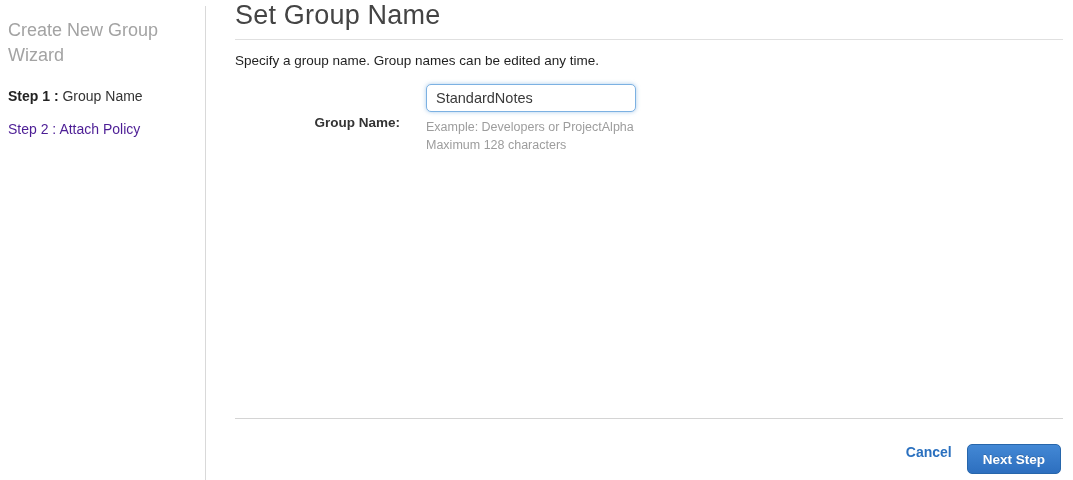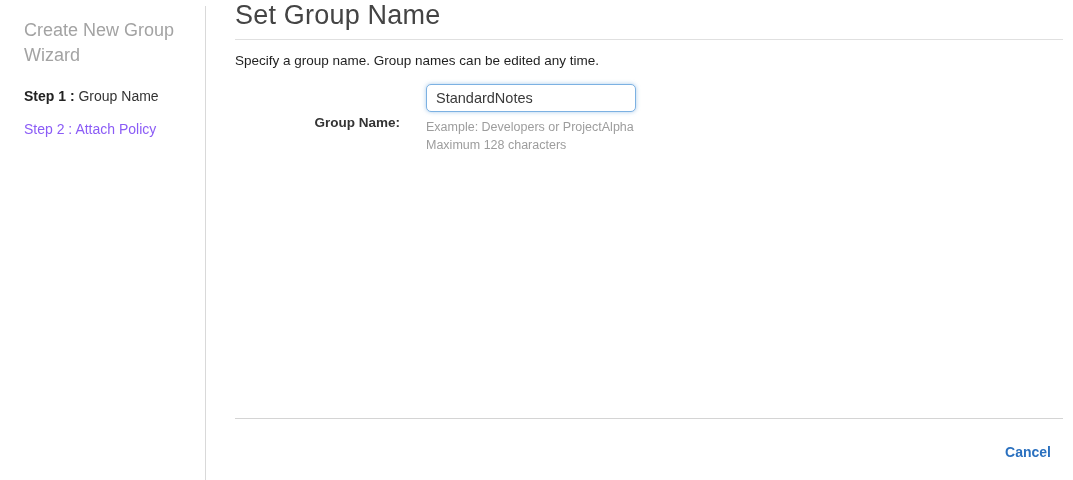--- a/index.html
+++ b/index.html
@@ -11,24 +11,24 @@
     --divider_gray:#d9d9d9;
     --muted_gray:#9d9d9d;
     --text_dark:#333333;
     --heading_gray:#444444;
   }
   *{margin:0;padding:0;box-sizing:border-box;}
   html,body{width:1073px;height:480px;background:#ffffff;
     font-family:"Liberation Sans", sans-serif; overflow:hidden; position:relative;}
 
   
-  .sidebar{position:absolute;left:24px;top:18px;width:165px;}
+  .sidebar{position:absolute;left:8px;top:18px;width:165px;}
   .sidebar-title{font-size:18px;line-height:25px;color:#a3a3a3;font-weight:400;}
   .steps{margin-top:21px;}
-  .step{font-size:14px;line-height:14px;margin-bottom:19px;color:#8b5cf6;white-space:nowrap;}
+  .step{font-size:14px;line-height:14px;margin-bottom:19px;color:#4c1d95;white-space:nowrap;}
   .step.active{color:var(--text_dark);}
   .step.active .step-prefix{font-weight:bold;color:#222;}
   .vdivider{position:absolute;left:205px;top:6px;bottom:0;width:1px;background:var(--divider_gray);}
 
   
   .main{position:absolute;left:235px;top:0;width:828px;height:480px;}
   .page-title{font-size:27px;font-weight:400;color:var(--heading_gray);letter-spacing:0.2px;}
   .title-hr{border:none;border-top:1px solid #e0e0e0;margin-top:8px;}
   .description{margin-top:13px;font-size:13.5px;color:#1f1f1f;}
 
@@ -36,21 +36,21 @@
   .form-label{width:165px;text-align:right;font-size:13.5px;font-weight:bold;color:var(--text_dark);
     padding-top:7px;}
   .form-field{margin-left:26px;}
   .group-name-input{width:210px;height:28px;padding:4px 9px;font-size:14.5px;color:#3a3a3a;
     font-family:"Liberation Sans", sans-serif;
     border:1px solid var(--input_focus_border);border-radius:5px;outline:none;
     box-shadow:0 0 4px rgba(98,158,217,0.55);}
   .hints{margin-top:6px;font-size:12.5px;color:var(--muted_gray);line-height:18px;}
 
   .bottom-hr{position:absolute;left:0;right:0;top:418px;border:none;border-top:1px solid #d4d4d4;}
-  .footer{position:absolute;right:12px;top:444px;display:flex;align-items:flex-start;}
+  .footer{position:absolute;right:2px;top:444px;display:flex;align-items:flex-start;}
   .cancel-link{font-size:14px;font-weight:bold;color:var(--link_blue);text-decoration:none;cursor:pointer;}
   .next-step-button{margin-left:15px;height:30px;padding:0 15px;font-size:13.5px;font-weight:bold;color:#ffffff;
     font-family:"Liberation Sans", sans-serif;cursor:pointer;
     background:linear-gradient(to bottom,var(--button_top),var(--button_bottom));
     border:1px solid var(--button_border);border-radius:5px;
     text-shadow:0 -1px 0 rgba(0,0,0,0.15);}
 </style>
 </head>
 <body>
 
@@ -80,14 +80,15 @@
       <div class="hints">
         <div>Example: Developers or ProjectAlpha</div>
         <div>Maximum 128 characters</div>
       </div>
     </div>
   </div>
 
   <hr class="bottom-hr">
   <div class="footer">
     <a class="cancel-link">Cancel</a>
+    <button class="next-step-button">Next Step</button>
   </div>
 </div>
 
 </body></html>

